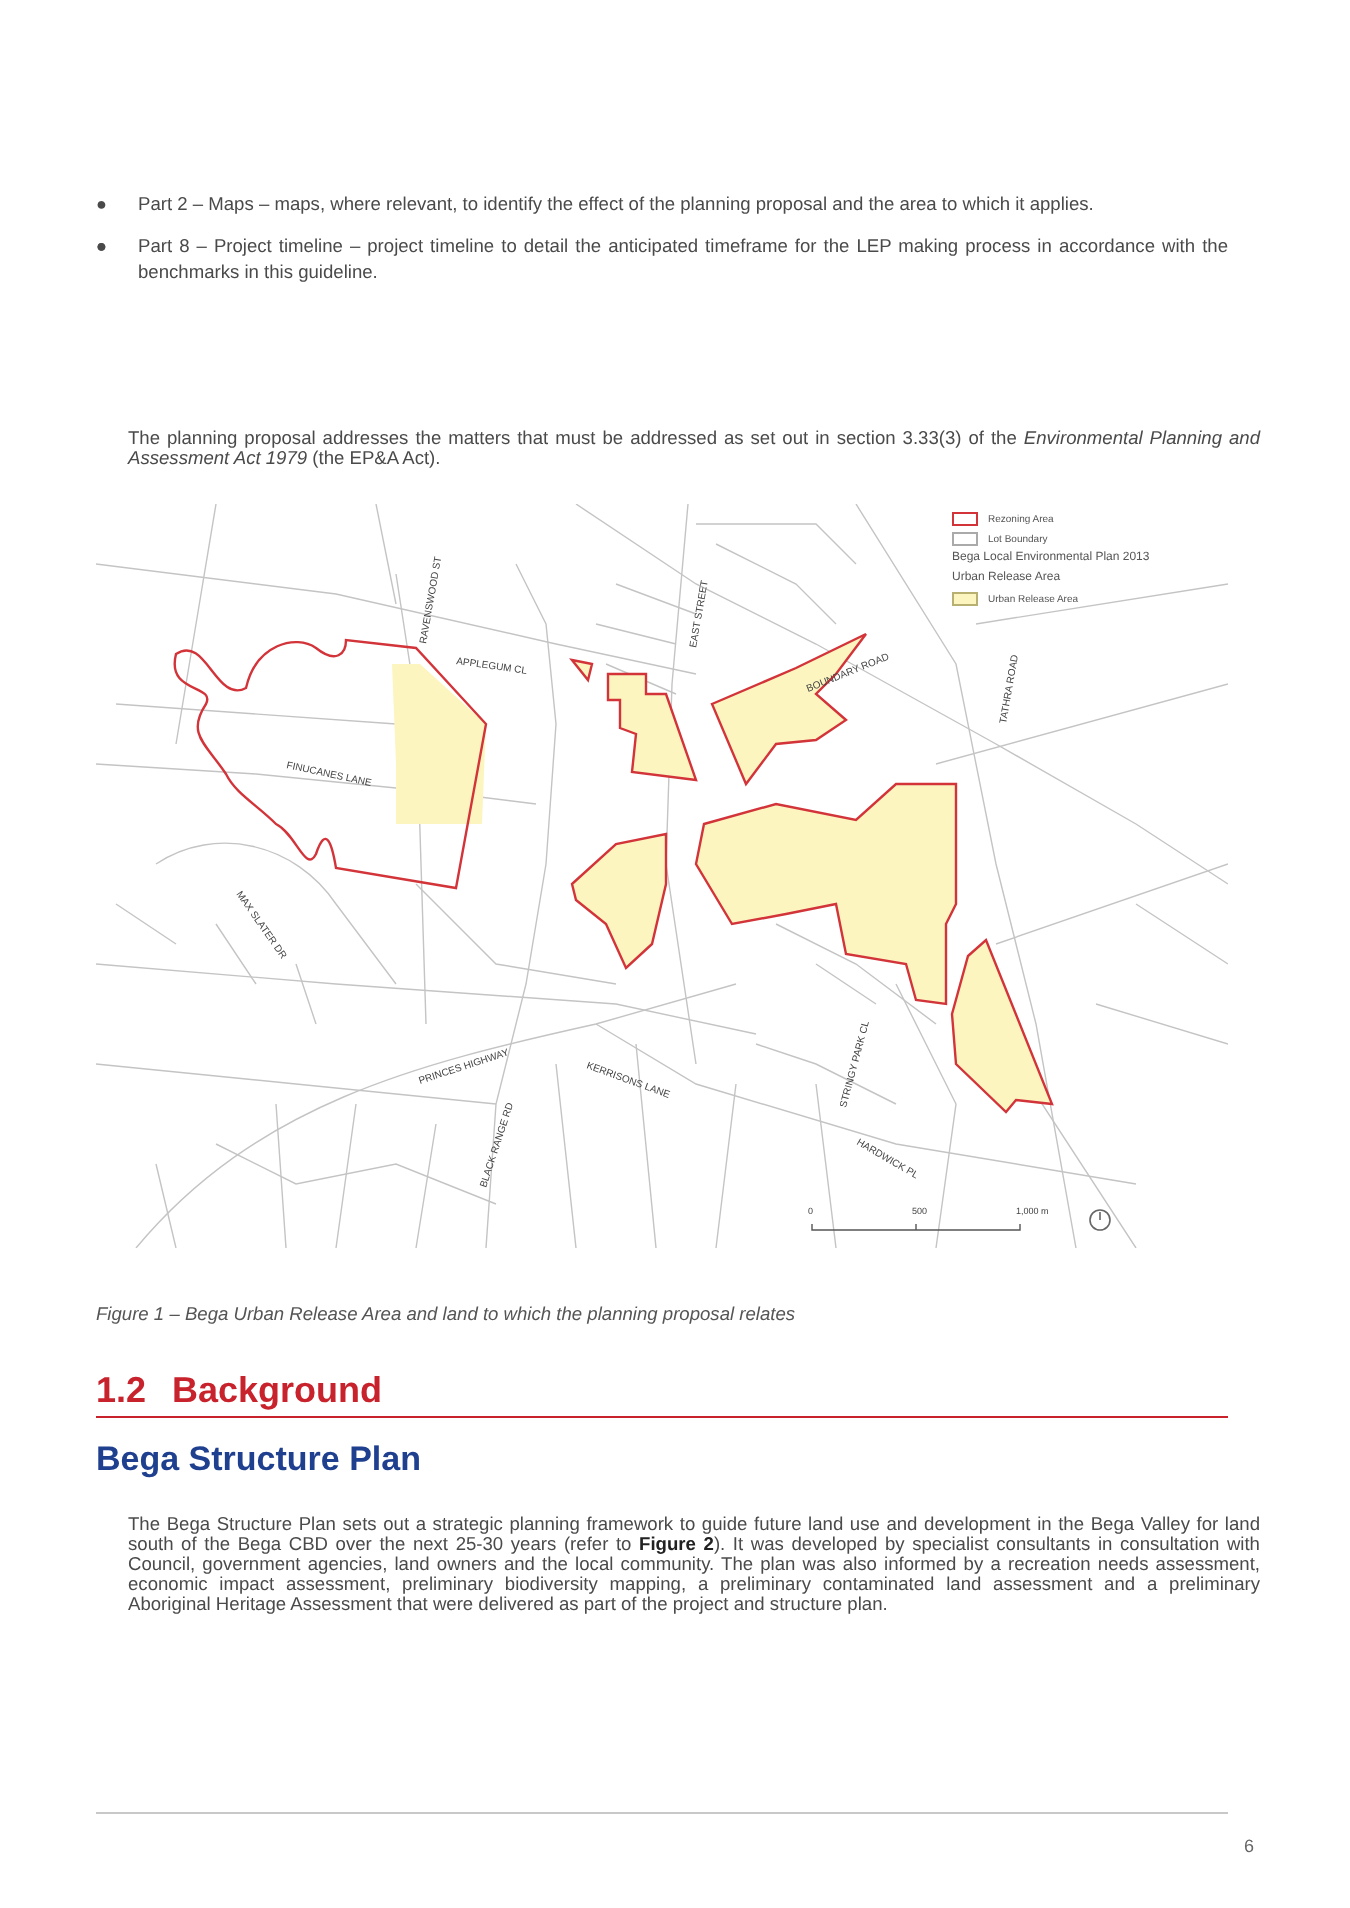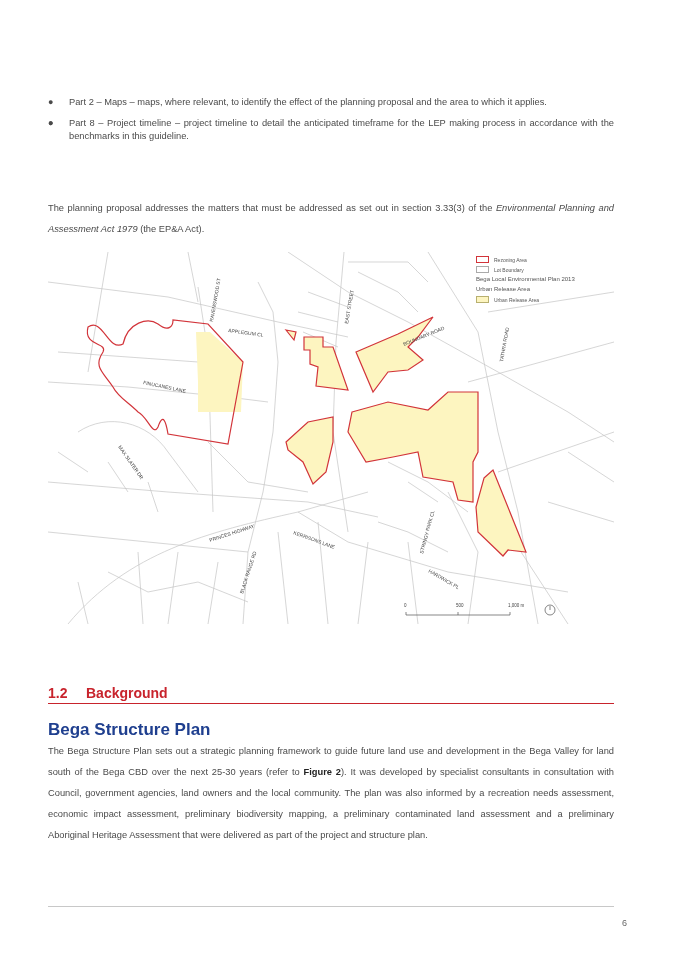--- a/index.html
+++ b/index.html
@@ -2,26 +2,26 @@
 <html><head>
 <meta charset="utf-8">
 <style>
   html, body { margin:0; padding:0; background:#ffffff; }
   body { width:675px; height:954px; position:relative; overflow:hidden;
          font-family:"Liberation Sans", sans-serif; color:#4a4a4a; }
   .page { position:absolute; left:0; top:0; width:675px; height:954px; }
   .bullets { position:absolute; left:48px; top:96px; width:566px; margin:0; padding:0; list-style:none; }
   .bullets li { position:relative; padding-left:21px; font-size:9.3px; line-height:13.5px; text-align:justify; margin-bottom:7px; }
   .bullets li .dot { position:absolute; left:0; top:0; font-size:9px; }
-  .para { position:absolute; left:48px; width:566px; font-size:9.3px; line-height:21px; text-align:justify; margin:0; }
+  .para { position:absolute; left:48px; width:566px; font-size:9.3px; line-height:10px; text-align:justify; margin:16px; }
   .para em { font-style:italic; }
   .map-wrap { position:absolute; left:48px; top:252px; width:566px; height:372px; }
   .caption { position:absolute; left:48px; top:652px; font-size:9.3px; font-style:italic; color:#555; }
   .h2 { position:absolute; left:48px; top:685px; width:566px; border-bottom:1.2px solid #c8232c; padding-bottom:2px;
-        color:#c8232c; font-weight:bold; font-size:14px; }
+        color:#c8232c; font-weight:bold; font-size:18px; }
   .h2 .num { display:inline-block; width:38px; }
   .h3 { position:absolute; left:48px; top:720px; color:#1f3f8f; font-weight:bold; font-size:17px; }
   .footer-line { position:absolute; left:48px; top:906px; width:566px; height:1px; background:#c8c8c8; }
   .page-num { position:absolute; right:48px; top:918px; font-size:9px; color:#666; }
   .legend { position:absolute; left:428px; top:4px; width:140px; font-size:5px; color:#555; }
   .legend .row { display:flex; align-items:center; margin-bottom:3px; }
   .legend .sw { width:11px; height:5px; margin-right:5px; }
   .legend .txt-lg { font-size:6px; line-height:7px; margin-bottom:3px; }
 </style>
 </head>
@@ -118,20 +118,21 @@
         </div>
       <div class="txt-lg">Bega Local Environmental Plan 2013</div>
       <div class="txt-lg">Urban Release Area</div>
       <div class="row">
           <span class="sw" style="background:#fdf5c0;border:0.8px solid #b8b070;"></span>
           <span>Urban Release Area</span>
         </div>
     </div>
   </div>
 
+  <div class="caption">Figure 1 – Bega Urban Release Area and land to which the planning proposal relates</div>
 
   <div class="h2"><span class="num">1.2</span><span>Background</span></div>
 
   <div class="h3">Bega Structure Plan</div>
 
   <p class="para" style="top:741px;"><span>The Bega Structure Plan sets out a strategic planning framework to guide future land use and development in the Bega Valley for land south of the Bega CBD over the next 25-30  years (refer to </span><strong style="color:#222;">Figure 2</strong><span>).  It was developed by specialist consultants in consultation with Council, government agencies, land owners and the local community.  The plan was also informed by a recreation needs assessment, economic impact assessment, preliminary biodiversity mapping, a preliminary contaminated land assessment and a preliminary Aboriginal Heritage Assessment that were delivered as part of the project and structure plan.</span></p>
 
   <div class="footer-line"></div>
   <div class="page-num">6</div>
 </div>

